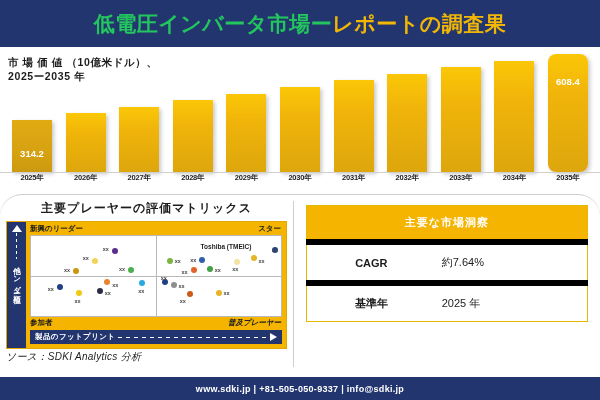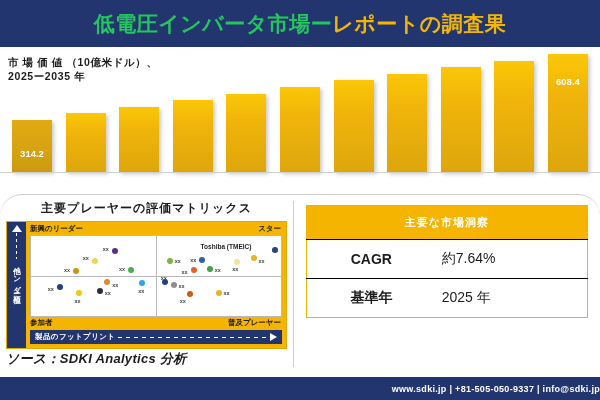--- a/index.html
+++ b/index.html
@@ -187,21 +187,21 @@
   .m-corner {
     position:absolute;
     font-size:7.5px;
     font-weight:700;
     color:#1c1c1c;
     white-space:nowrap;
   }
   .m-tl { left:4px; top:2px; }
   .m-tr { right:5px; top:2px; }
   .m-bl { left:4px; bottom:20px; }
-  .m-br { right:5px; bottom:20px; }
+  .m-br { right:5px; bottom:20px;font-style:italic; }
 
   .m-grid {
     position:absolute;
     left:4px; right:4px;
     top:13px; bottom:31px;
     background:#ffffff;
     border:1px solid #b9b9b9;
   }
   .m-vline, .m-hline { position:absolute; background:#b9b9b9; }
   .m-vline { left:50%; top:0; bottom:0; width:1px; }
@@ -254,45 +254,45 @@
   }
   .m-arrow-right {
     width:0;height:0;
     border-top:4px solid transparent;
     border-bottom:4px solid transparent;
     border-left:7px solid #ffffff;
   }
 
   .source {
     margin-top:1px;
-    font-size:13px;
+    font-size:10px;
     font-style:italic;
-    font-weight:700;
+    font-weight:400;
     color:#1c1c1c;
     letter-spacing:0.3px;
   }
 
   
   .ins-table {
     width:100%;
     border:1px solid #e6b800;
     border-collapse:collapse;
   }
   .ins-head {
     background:#f5b400;
     color:#ffffff;
     font-size:11px;
     font-weight:700;
     text-align:center;
     padding:9px 4px;
     letter-spacing:1px;
   }
   .ins-row td {
-    border-top:1px solid #000000;
-    font-size:14px;
+    border-top:6px solid #000000;
+    font-size:11px;
     padding:10px 6px;
     color:#1c1c1c;
   }
   .ins-key {
     width:46%;
     text-align:center;
     font-weight:700;
   }
   .ins-val {
     text-align:left;
@@ -300,21 +300,21 @@
   }
 
   
   .footer {
     position:absolute;
     bottom:0; left:0;
     width:600px; height:23px;
     background:#23356e;
     display:flex;
     align-items:center;
-    justify-content:flex-end;
+    justify-content:center;
   }
   .footer-text {
     color:#ffffff;
     font-size:9px;
     font-weight:700;
     letter-spacing:0.3px;
   }
 </style>
 </head>
 <body>
@@ -357,26 +357,39 @@
       <div class="bar-wrap">
         <div class="bar" style="height: 98.2px;"></div>
       </div>
       <div class="bar-wrap">
         <div class="bar" style="height: 104.8px;"></div>
       </div>
       <div class="bar-wrap">
         <div class="bar" style="height: 111.4px;"></div>
       </div>
       <div class="bar-wrap">
-        <div class="bar" style="height: 118px;">
+        <div class="bar" style="height: 118px; border-radius: 8px;">
           <span class="bar-value v-last">608.4</span>
         </div>
       </div>
     </div>
   <div class="axis-rule"></div>
+  <div class="axis-row" id="axisRow">
+      <div class="axis-label">2025年</div>
+      <div class="axis-label">2026年</div>
+      <div class="axis-label">2027年</div>
+      <div class="axis-label">2028年</div>
+      <div class="axis-label">2029年</div>
+      <div class="axis-label">2030年</div>
+      <div class="axis-label">2031年</div>
+      <div class="axis-label">2032年</div>
+      <div class="axis-label">2033年</div>
+      <div class="axis-label">2034年</div>
+      <div class="axis-label">2035年</div>
+    </div>
 </div>
 
 <div class="lower">
 
   <div class="panel-left">
     <div class="matrix-title">主要プレーヤーの評価マトリックス</div>
 
     <div class="matrix">
       <div class="m-vaxis">
         <div class="m-arrow-up"></div>

